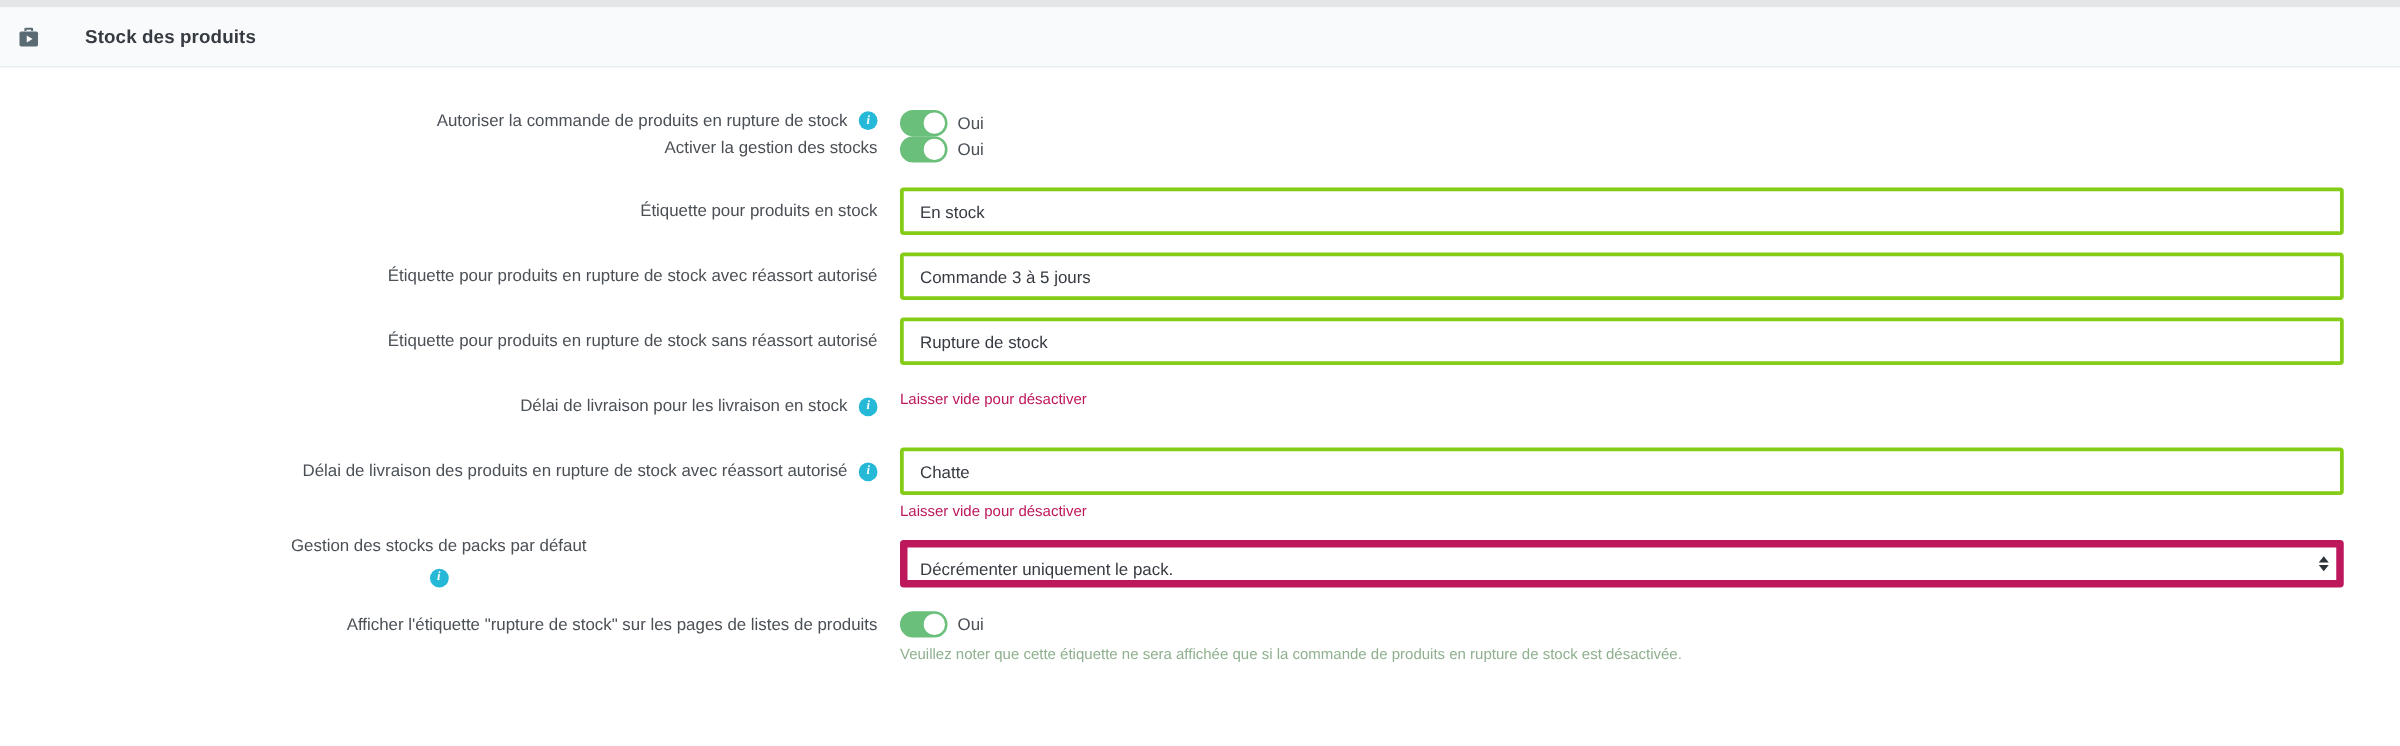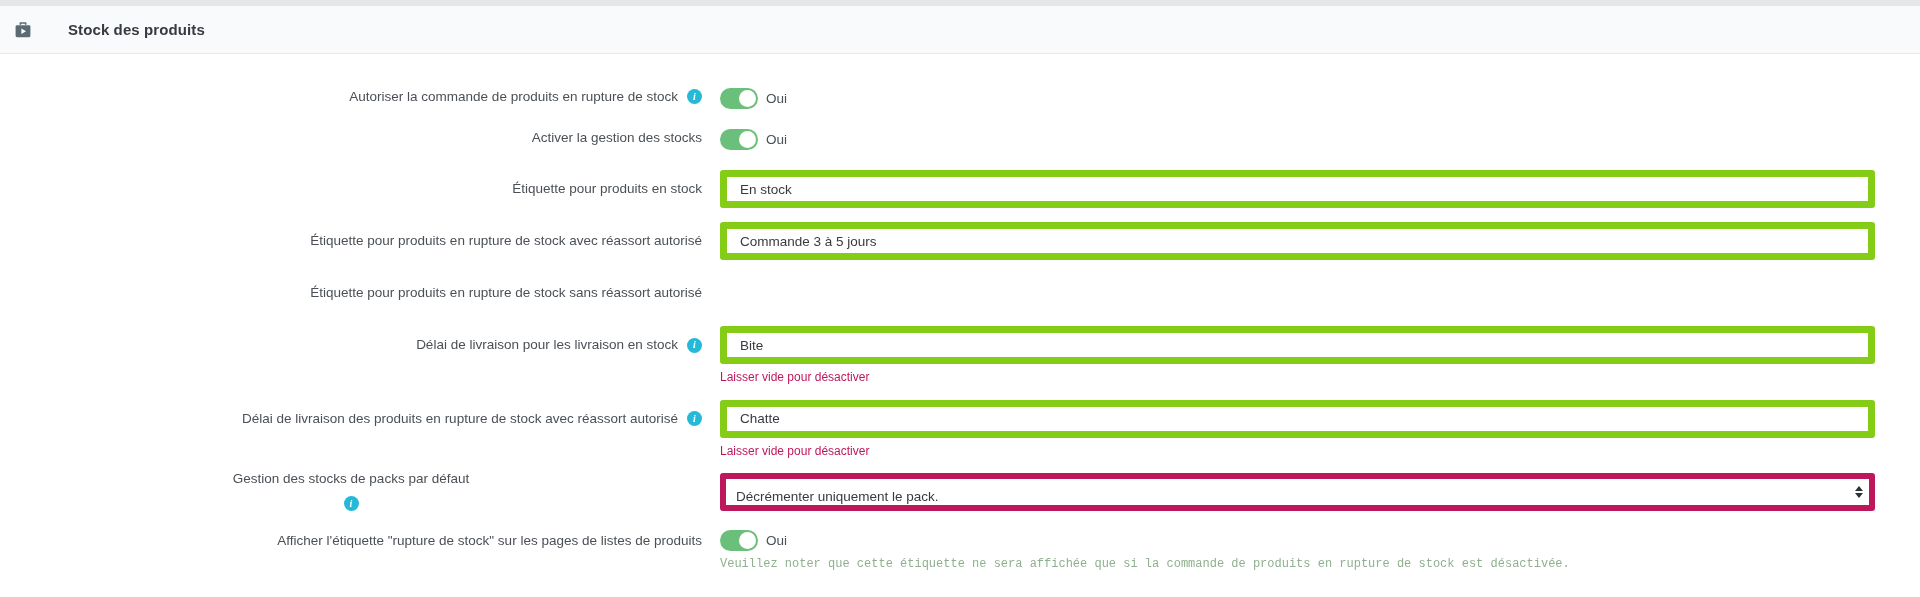--- a/index.html
+++ b/index.html
@@ -138,21 +138,21 @@
     font-size: 13.5px;
     color: #4a5056;
   }
 
   
   .text-input {
     display: block;
     width: 100%;
     height: 38px;
     box-sizing: border-box;
-    border: 7px solid #84cc16;
+    border: 3px solid #84cc16;
     border-radius: 3px;
     background: #ffffff;
     padding: 0 13px;
     font-size: 13.5px;
     color: #363a41;
     font-family: "Liberation Sans", sans-serif;
     outline: none;
   }
 
   
@@ -200,21 +200,20 @@
   .select-arrow i.down { border-top: 5px solid #2c3338; }
 
   .help-text {
     font-size: 12px;
     color: #be185d;
     margin-top: 6px;
     line-height: 1.3;
   }
   .help-text.note {
     color: #8fb08f;
-    font-family: Liberation Mono, monospace;
   }
 </style>
 </head>
 <body>
 
 <div class="panel">
 
   <div class="panel-topstrip"></div>
 
   <div class="panel-header">
@@ -223,21 +222,21 @@
         <path d="M7.5 2.2h5a1 1 0 0 1 1 1v1.6h-1.6V3.8h-3.8v1h-1.6V3.2a1 1 0 0 1 1-1z" fill="#5b6b73"></path>
         <rect x="2.6" y="5.2" width="14.8" height="12" rx="1.4" fill="#5b6b73"></rect>
         <path d="M8.4 8.4l4.6 2.8-4.6 2.8z" fill="#ffffff"></path>
       </svg>
     </span>
     <span class="panel-header-title">Stock des produits</span>
   </div>
 
   <div class="form-body">
 
-    <div class="form-row" style="margin-bottom:20px; margin-top:18px;justify-content:space-between;">
+    <div class="form-row" style="margin-top:18px;justify-content:space-between;">
       <div class="form-label-cell">
         <span class="form-label">Autoriser la commande de produits en rupture de stock</span>
         <span class="info-icon">i</span>
       </div>
       <div class="form-field-cell">
         <div class="toggle-wrap">
           <span class="toggle">
               <span class="knob"></span>
             </span>
           <span class="toggle-label">Oui</span>
@@ -274,29 +273,31 @@
       </div>
       <div class="form-field-cell">
         <input class="text-input" type="text" value="Commande 3 à 5 jours" style="">
       </div>
     </div>
 
     <div class="form-row" style="margin-bottom:14px;">
       <div class="form-label-cell" style="height:38px;">
         <span class="form-label">Étiquette pour produits en rupture de stock sans réassort autorisé</span>
       </div>
+      <div class="form-field-cell">
+        <input class="text-input" type="text" value="Rupture de stock" style="">
+      </div>
     </div>
 
     <div class="form-row" style="margin-bottom:14px;">
       <div class="form-label-cell" style="height:38px;">
         <span class="form-label">Délai de livraison pour les livraison en stock</span>
         <span class="info-icon">i</span>
       </div>
       <div class="form-field-cell">
-        <input class="text-input" type="text" value="Bite" style="">
         <div class="help-text">Laisser vide pour désactiver</div>
       </div>
     </div>
 
     <div class="form-row" style="margin-bottom:14px;">
       <div class="form-label-cell" style="height:38px;">
         <span class="form-label">Délai de livraison des produits en rupture de stock avec réassort autorisé</span>
         <span class="info-icon">i</span>
       </div>
       <div class="form-field-cell">

